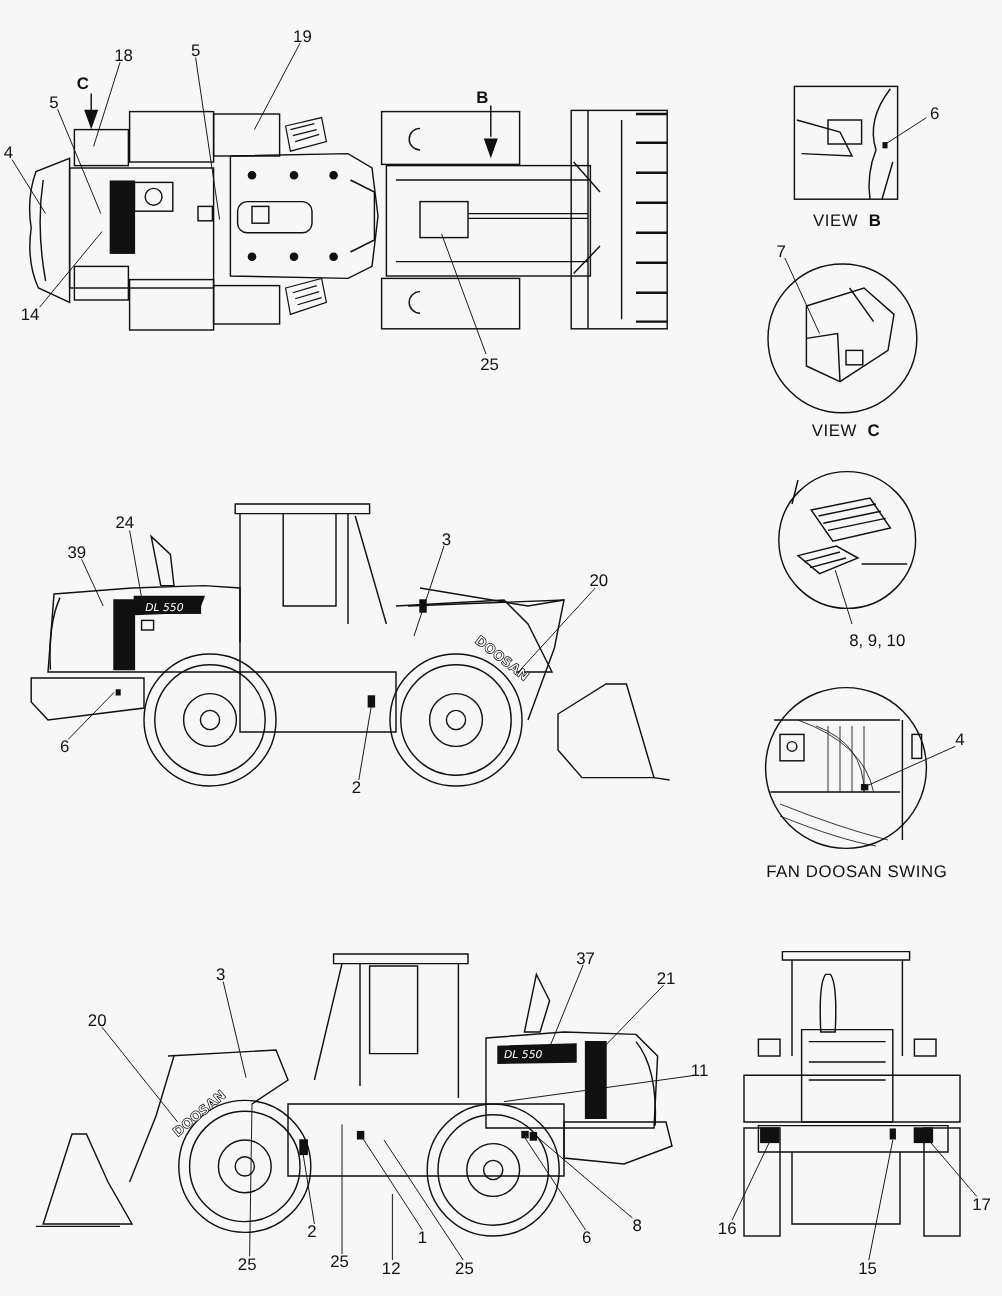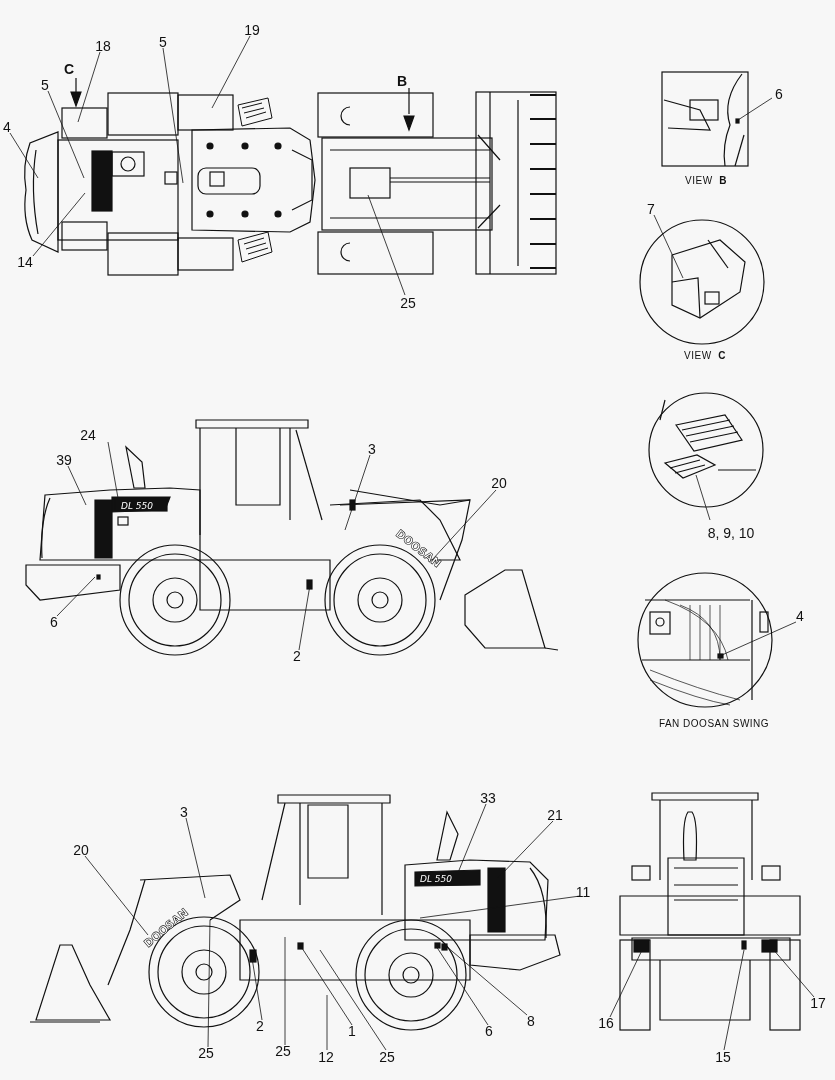--- a/index.html
+++ b/index.html
@@ -1,19 +1,19 @@
 <!DOCTYPE html>
 <html><head>
 <meta charset="utf-8">
 <style>
   html,body{margin:0;padding:0;background:#f7f7f7;}
   body{width:835px;height:1080px;position:relative;overflow:hidden;font-family:"Liberation Sans",sans-serif;color:#111;}
   svg.art{position:absolute;left:0;top:0;width:835px;height:1080px;}
   .lbl{position:absolute;font-size:14px;line-height:14px;white-space:nowrap;transform:translate(-50%,-50%);}
-  .cap{position:absolute;font-size:10px;white-space:nowrap;transform:translateX(-50%);letter-spacing:0.5px;}
+  .cap{position:absolute;font-size:14px;white-space:nowrap;transform:translateX(-50%);letter-spacing:0.5px;}
   .cap b{font-weight:bold;}
   .bold{font-weight:bold;}
 </style>
 </head>
 <body>
 
 <svg class="art" viewBox="0 0 835 1080" fill="none" stroke="#111" stroke-width="1.2">
 
   <g>
 
@@ -276,29 +276,29 @@
 <span class="lbl" style="left:651px;top:209px">7</span>
 <div class="cap" style="left:705px;top:350px">
   <span>VIEW</span>&nbsp;
   <b>C</b>
 </div>
 
 <span class="lbl" style="left:731px;top:533px">8, 9, 10</span>
 <span class="lbl" style="left:800px;top:616px">4</span>
 <div class="cap" style="left:714px;top:718px">FAN DOOSAN SWING</div>
 
-<span class="lbl" style="left:88px;top:435px">24</span>
+<span class="lbl" style="left:104px;top:435px">24</span>
 <span class="lbl" style="left:372px;top:449px">3</span>
 <span class="lbl" style="left:64px;top:460px">39</span>
 <span class="lbl" style="left:499px;top:483px">20</span>
 <span class="lbl" style="left:54px;top:622px">6</span>
 <span class="lbl" style="left:297px;top:656px">2</span>
 
 <span class="lbl" style="left:184px;top:812px">3</span>
-<span class="lbl" style="left:488px;top:798px">33</span>
+<span class="lbl" style="left:488px;top:798px">37</span>
 <span class="lbl" style="left:555px;top:815px">21</span>
 <span class="lbl" style="left:81px;top:850px">20</span>
 <span class="lbl" style="left:583px;top:892px">11</span>
 <span class="lbl" style="left:260px;top:1026px">2</span>
 <span class="lbl" style="left:352px;top:1031px">1</span>
 <span class="lbl" style="left:489px;top:1031px">6</span>
 <span class="lbl" style="left:531px;top:1021px">8</span>
 <span class="lbl" style="left:206px;top:1053px">25</span>
 <span class="lbl" style="left:283px;top:1051px">25</span>
 <span class="lbl" style="left:326px;top:1057px">12</span>

